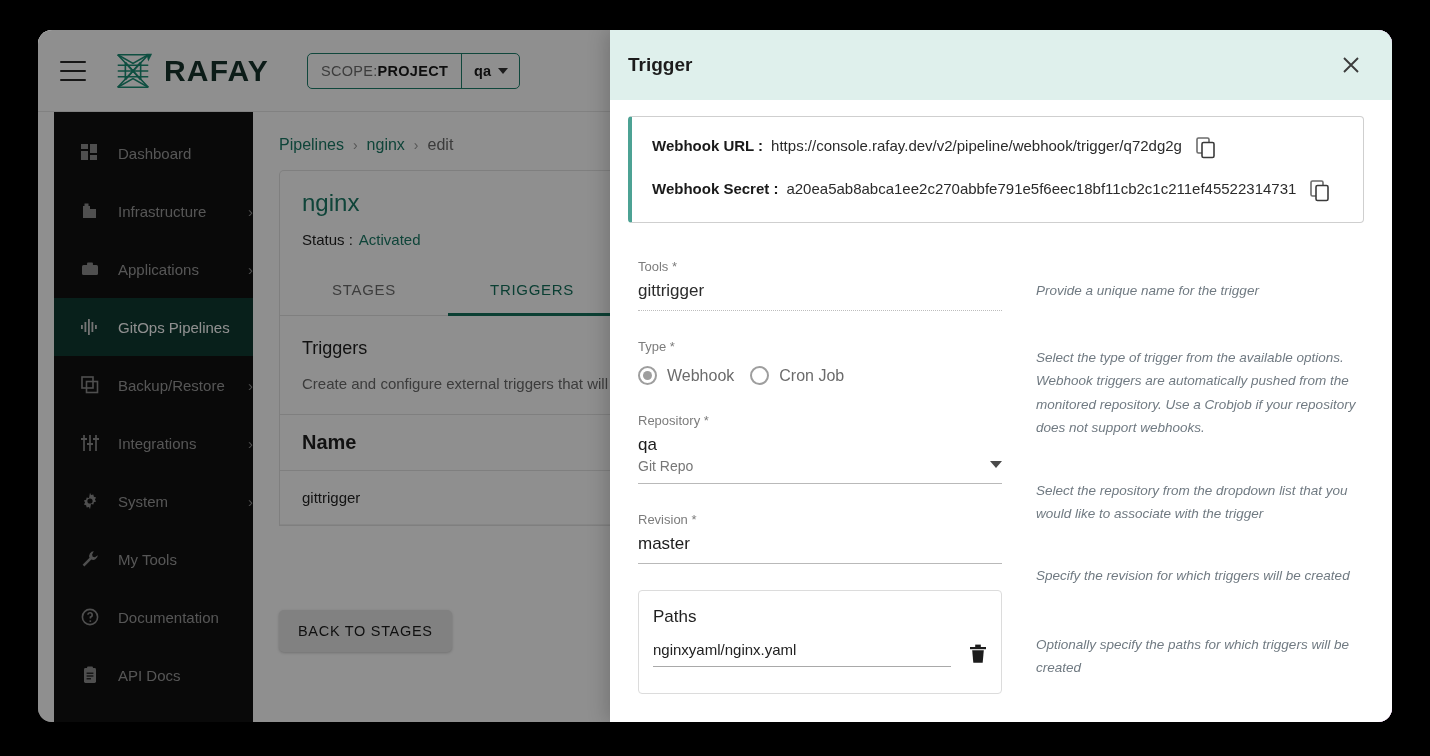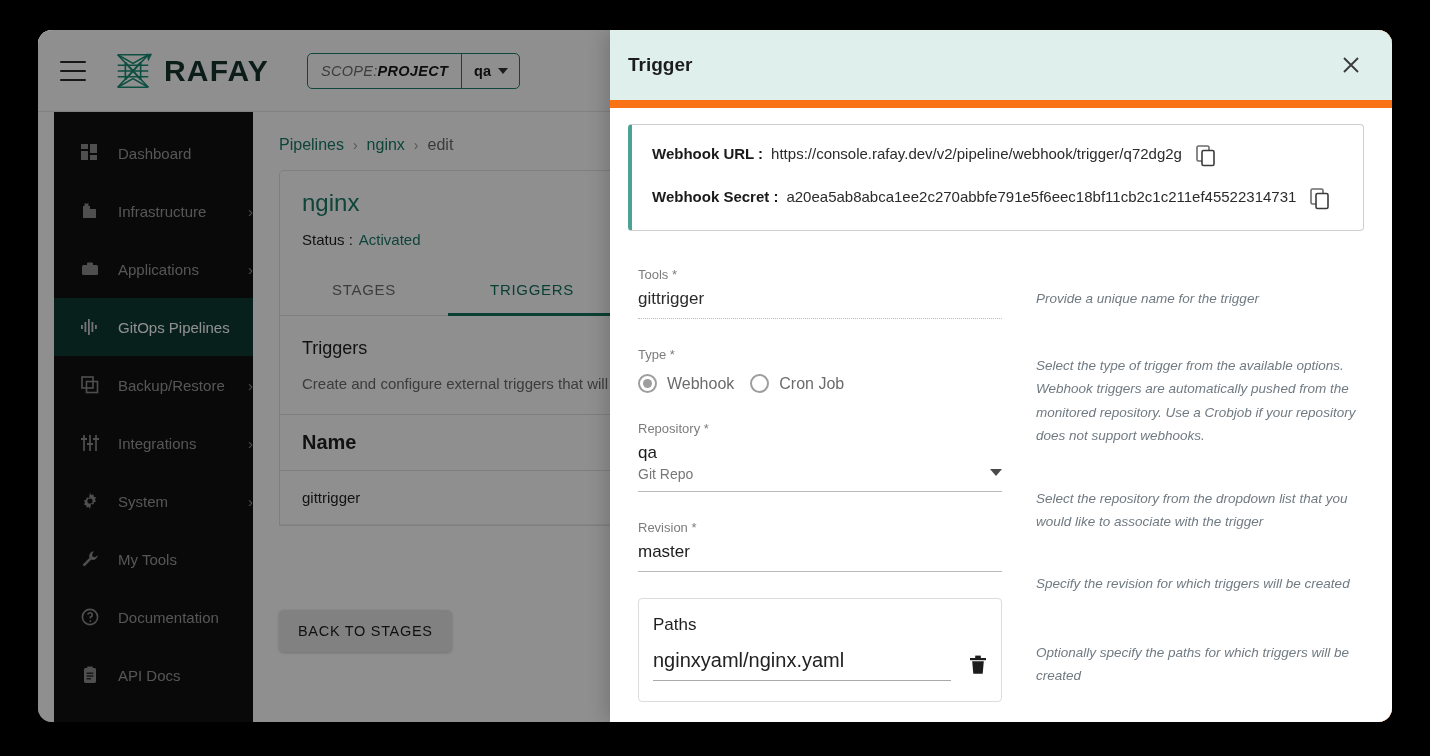--- a/index.html
+++ b/index.html
@@ -49,21 +49,21 @@
     margin-left: 38px;
     height: 36px;
     border: 1.5px solid #1e7f6c;
     border-radius: 5px;
     display: flex; align-items: stretch;
     overflow: hidden; cursor: pointer; flex: none;
     background: #fff;
   }
   #scope-label-wrap {
     display: flex; align-items: center; padding: 0 13px;
-    font-size: 14.5px; letter-spacing: .3px; font-style: italic;
+    font-size: 14.5px; letter-spacing: .3px;
   }
   #scope-prefix { color: #6d6d6d; font-weight: normal; }
   #scope-kind { color: #1a1a1a; font-weight: bold; }
   #scope-value-wrap {
     display: flex; align-items: center; gap: 7px;
     padding: 0 11px 0 12px;
     border-left: 1.5px solid #1e7f6c;
     font-size: 14.5px; font-weight: bold; color: #1a1a1a;
   }
   .caret-down {
@@ -174,24 +174,23 @@
   #scrim {
     position: absolute; left: 0; top: 0; right: 0; bottom: 0;
     background: rgba(0,0,0,.44);
     pointer-events: none;
   }
 
   
   #drawer {
     position: absolute; right: 0; top: 0;
     width: 782px; height: 100%;
-    background: #f97316;
+    background: #f0abfc;
     display: flex; flex-direction: column;
     box-shadow: -4px 0 18px rgba(0,0,0,.18);
-    gap: 8px;
   }
   #drawer-header {
     height: 70px; flex: none;
     background: #dff0ec;
     display: flex; align-items: center; justify-content: space-between;
     padding: 0 30px 0 18px;
   }
   #drawer-title { font-size: 19px; font-weight: bold; color: #1c1c1c; }
   #drawer-close { cursor: pointer; line-height: 0; }
 
@@ -261,21 +260,21 @@
   }
 
   #paths-box {
     border: 1px solid #dcdcdc; border-radius: 4px;
     padding: 16px 14px 24px 14px;
     height: 104px;
   }
   #paths-title { font-size: 17px; color: #1f1f1f; }
   .path-row { display: flex; align-items: center; margin-top: 14px; }
   .path-input {
-    flex: 1; font-size: 20px; color: #222;
+    flex: 1; font-size: 15px; color: #222;
     border-bottom: 1px solid #a9a9a9; padding-bottom: 8px;
   }
   .trash-btn { margin-left: 18px; cursor: pointer; line-height: 0; flex: none; }
 
   .hint-name  { margin-top: 16px; }
   .hint-type  { margin-top: 44px; }
   .hint-repo  { margin-top: 40px; }
   .hint-rev   { margin-top: 38px; }
   .hint-paths { margin-top: 46px; }
 </style>

